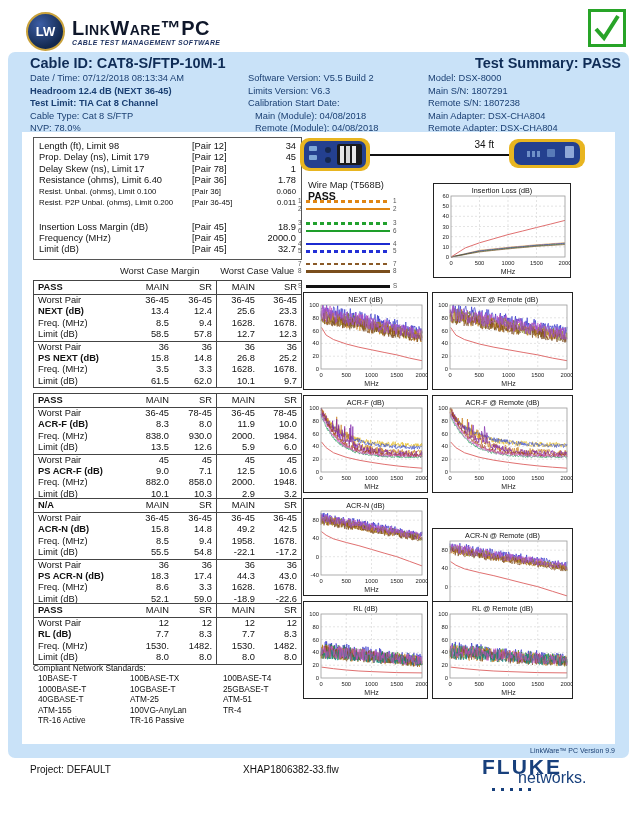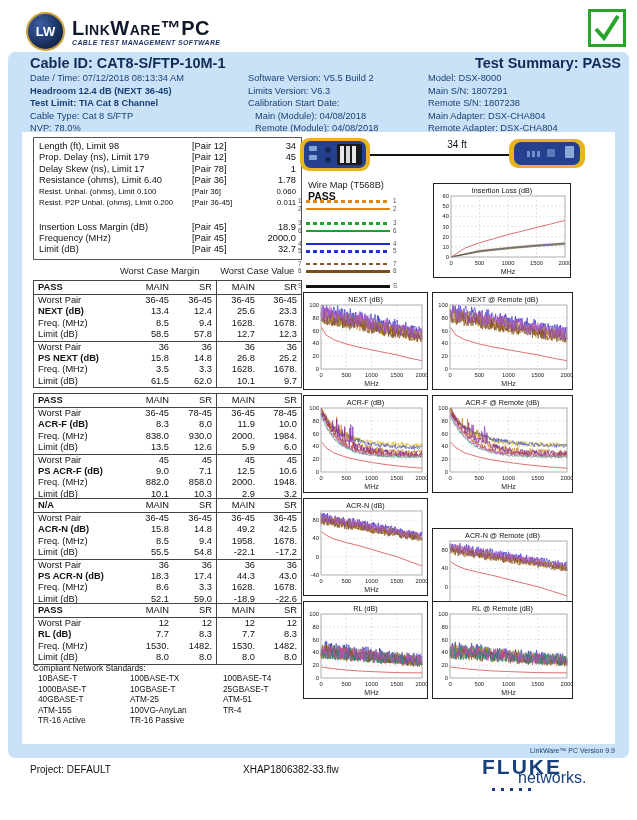--- a/index.html
+++ b/index.html
@@ -64,21 +64,21 @@
   .trow .cl.meas-name{font-weight:bold;}
 
   
   .standards{position:absolute;left:11px;top:531px;width:285px;font-size:8.3px;line-height:10.4px;color:#111;}
   .std-grid{display:grid;grid-template-columns:92px 93px auto;padding-left:5px;}
 
   
   .dev-left{position:absolute;left:278px;top:6px;}
   .dev-right{position:absolute;left:487px;top:7px;}
   .link-line{position:absolute;left:348px;top:22px;width:139px;height:2px;background:#111;}
-  .link-len{position:absolute;left:398px;top:7px;width:74px;text-align:center;font-size:10px;color:#111;}
+  .link-len{position:absolute;left:398px;top:7px;width:74px;text-align:right;font-size:10px;color:#111;}
 
   
   .wiremap{position:absolute;left:274px;top:48px;width:112px;height:120px;}
   .wm-title{position:absolute;left:12px;top:0;font-size:9.3px;color:#222;white-space:nowrap;}
   .wm-status{position:absolute;left:12px;top:10px;font-size:10.5px;font-weight:bold;color:#111;}
   .wire{position:absolute;left:10px;width:84px;height:2.6px;}
   .wnum{position:absolute;font-size:6.3px;color:#555;line-height:6px;}
 
   
   .chart-box{position:absolute;border:1px solid #222;background:#fff;box-sizing:border-box;}

